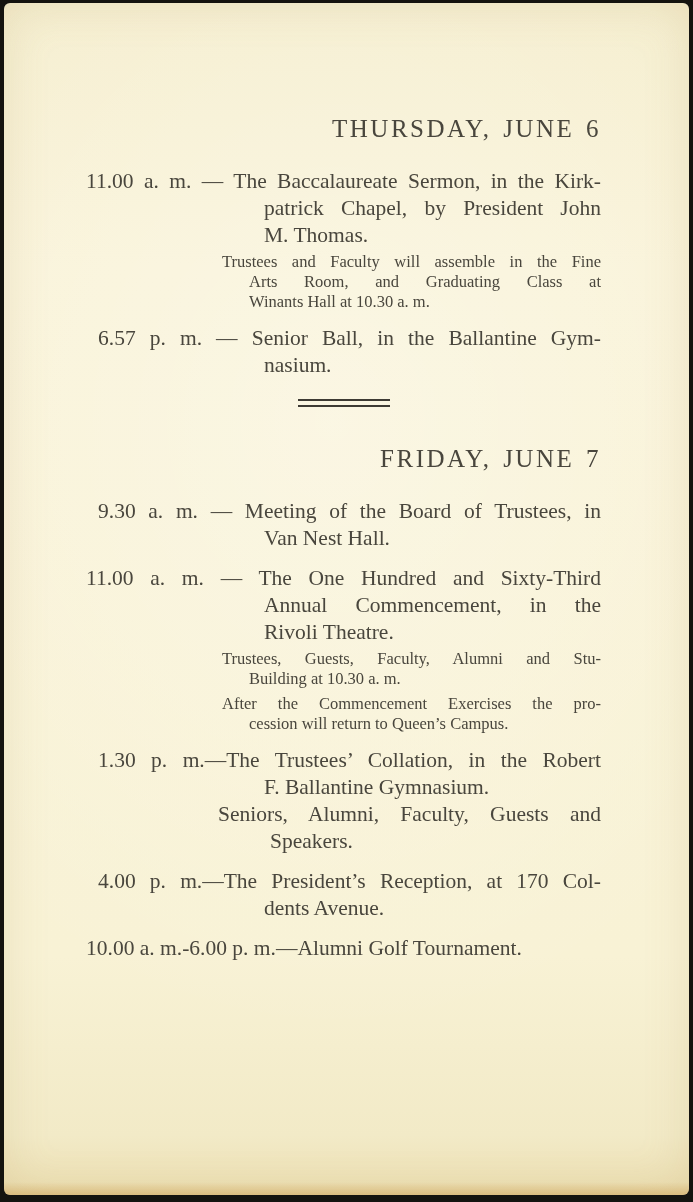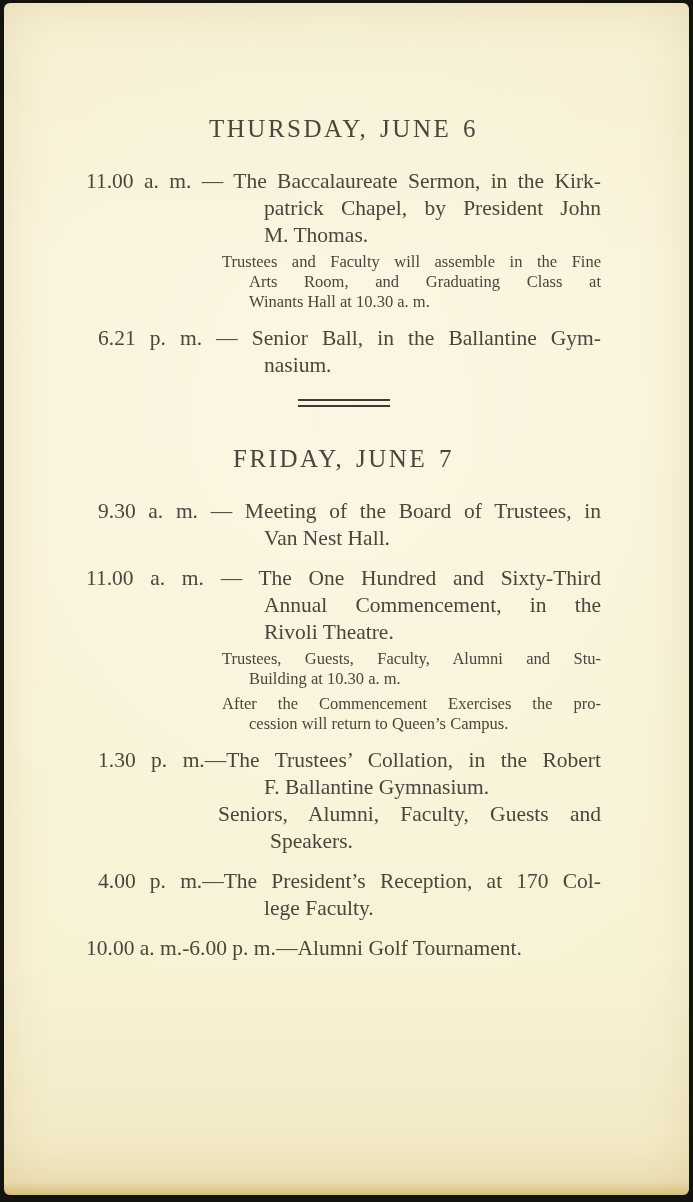--- a/index.html
+++ b/index.html
@@ -27,21 +27,21 @@
     content: "";
     position: absolute; left: 0; right: 0; bottom: 0; height: 13px;
     border-radius: 0 0 6px 6px;
     background: linear-gradient(to bottom, rgba(205,155,70,0), rgba(198,146,62,0.38));
     pointer-events: none;
   }
   .day-heading {
     font-size: 25px; line-height: 28px;
     font-weight: normal;
     letter-spacing: 2.5px; word-spacing: 3px;
-    text-align: center;
+    text-align: right;
     margin: 0 0 25px 0;
   }
   .item + .item { margin-top: 13px; }
   .line  { font-size: 21.5px; line-height: 27px; }
   .j     { text-align: justify; text-align-last: justify; text-justify: inter-word; }
   .wrap  { margin-left: 178px; }
   .t1    { margin-left: 12px; }
   .note  { margin-top: 3px; }
   .note + .note { margin-top: 5px; }
   .note-line { font-size: 16.5px; line-height: 20px; }
@@ -70,21 +70,21 @@
       <div class="line wrap">M. Thomas.</div>
       <div class="note">
         <div class="note-line nfirst j">Trustees and Faculty will assemble in the Fine</div>
         <div class="note-line nwrap j">Arts Room, and Graduating Class at</div>
         <div class="note-line nwrap">Winants Hall at 10.30 a. m.</div>
       </div>
     </div>
 
 
     <div class="item">
-      <div class="line t1 j">6.21 p. m. — Senior Ball, in the Ballantine Gym-</div>
+      <div class="line t1 j">6.57 p. m. — Senior Ball, in the Ballantine Gym-</div>
       <div class="line wrap">nasium.</div>
     </div>
   </section>
 
   <div class="divider">
     <span class="rule"></span>
     <span class="rule"></span>
   </div>
 
   <section>
@@ -111,21 +111,21 @@
 
     <div class="item">
       <div class="line t1 j">1.30 p. m.—The Trustees’ Collation, in the Robert</div>
       <div class="line wrap">F. Ballantine Gymnasium.</div>
       <div class="line sfirst j">Seniors, Alumni, Faculty, Guests and</div>
       <div class="line swrap">Speakers.</div>
     </div>
 
     <div class="item">
       <div class="line t1 j">4.00 p. m.—The President’s Reception, at 170 Col-</div>
-      <div class="line wrap">lege Faculty.</div>
+      <div class="line wrap">dents Avenue.</div>
     </div>
 
 
     <div class="item">
       <div class="line">10.00 a. m.-6.00 p. m.—Alumni Golf Tournament.</div>
     </div>
   </section>
 
 </div>
 

